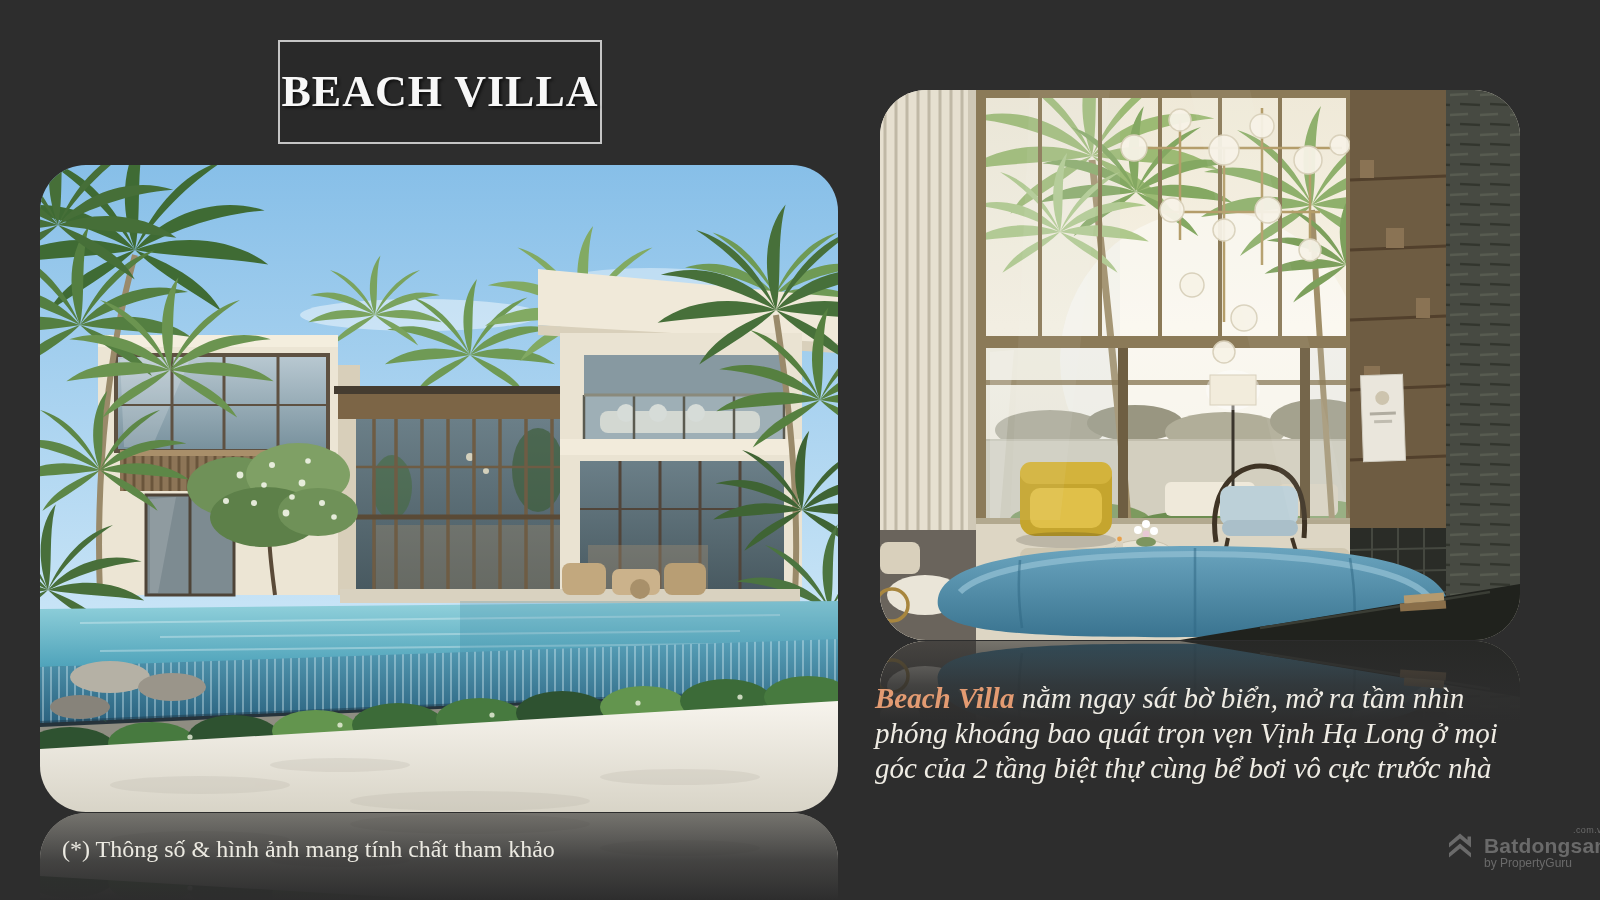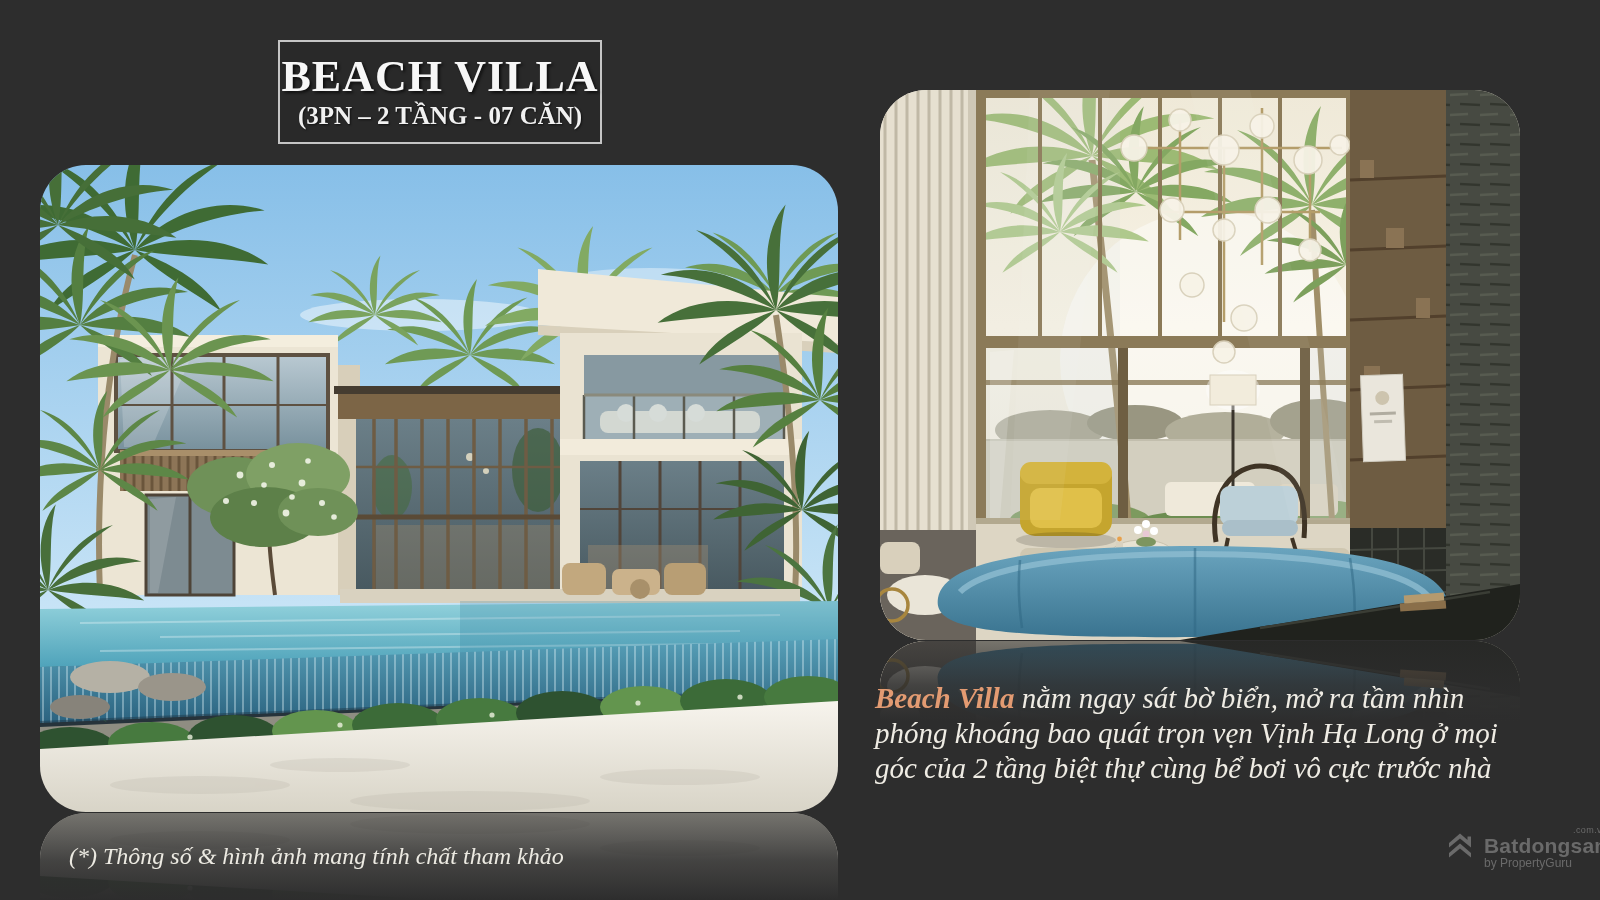--- a/index.html
+++ b/index.html
@@ -32,22 +32,22 @@
   .refl-right svg{height:550px;}
   .refl::after{content:"";position:absolute;inset:0;
     background:linear-gradient(180deg,rgba(45,45,45,.58) 0%,rgba(45,45,45,.88) 55%,#2d2d2d 100%);}
 
   
   .desc{position:absolute;left:875px;top:681px;width:650px;margin:0;
     font-size:29px;line-height:35px;color:#efece4;z-index:6;font-style:italic;}
   .desc .lead{color:#e39b72;font-weight:700;}
 
   
-  .footnote{position:absolute;left:62px;top:836px;margin:7px;font-size:24px;
-    color:#eceae2;z-index:6;font-style:italic;}
+  .footnote{position:absolute;left:62px;top:836px;margin:0;font-size:24px;
+    color:#eceae2;z-index:6;}
 
   
   .watermark{position:absolute;left:1443px;top:826px;display:flex;gap:7px;
     align-items:center;color:#6a6a6a;font-family:"Liberation Sans","DejaVu Sans",sans-serif;z-index:6;}
   .wm-col{display:flex;flex-direction:column;}
   .wm-domain{font-size:9px;text-align:right;line-height:9px;letter-spacing:.4px;}
   .wm-brand{font-size:21px;font-weight:700;line-height:21px;letter-spacing:.2px;}
   .wm-byline{font-size:12px;line-height:13px;margin-top:1px;}
 </style>
 </head>
@@ -433,21 +433,20 @@
       <polygon points="150,0 230,0 180,430 130,430" fill="#ffffff" opacity=".06"></polygon>
       <polygon points="310,0 370,0 470,430 410,430" fill="#ffffff" opacity=".05"></polygon>
     </symbol>
   </defs>
 </svg>
 
 <div class="slide">
 
   <div class="title-box">
     <div class="title-main">BEACH VILLA</div>
-    <div class="title-sub">(3PN – 2 TẦNG - 07 CĂN)</div>
   </div>
 
   <figure class="img img-left">
     <svg viewBox="0 0 798 647" preserveAspectRatio="none">
         <use href="#scene-villa"></use>
       </svg>
   </figure>
   <div class="refl refl-left">
     <svg viewBox="0 0 798 647" preserveAspectRatio="none">
         <use href="#scene-villa"></use>

